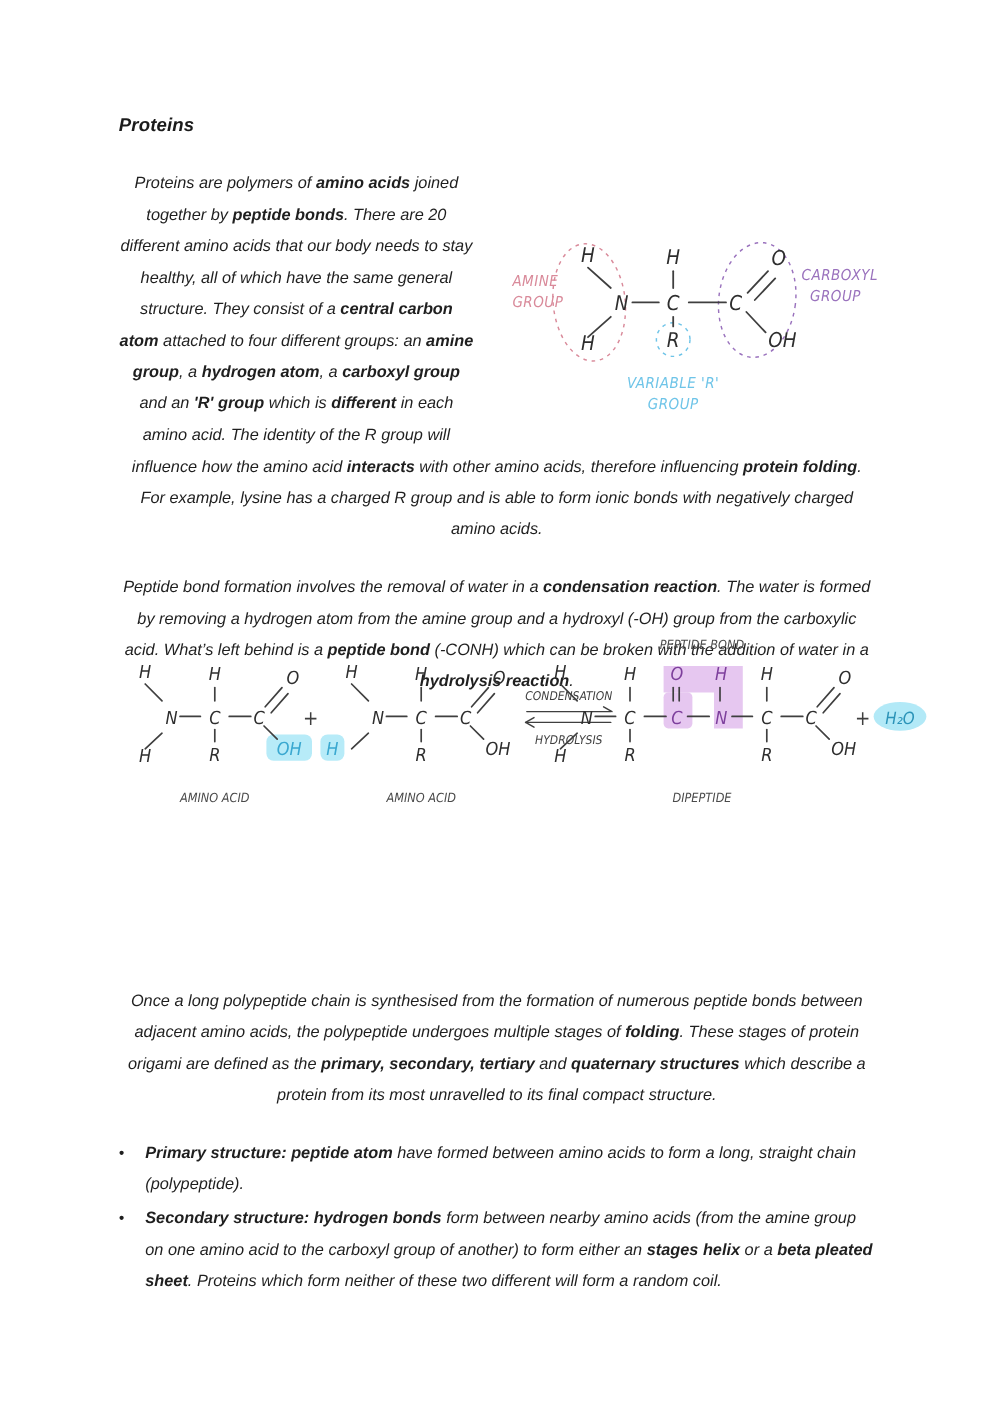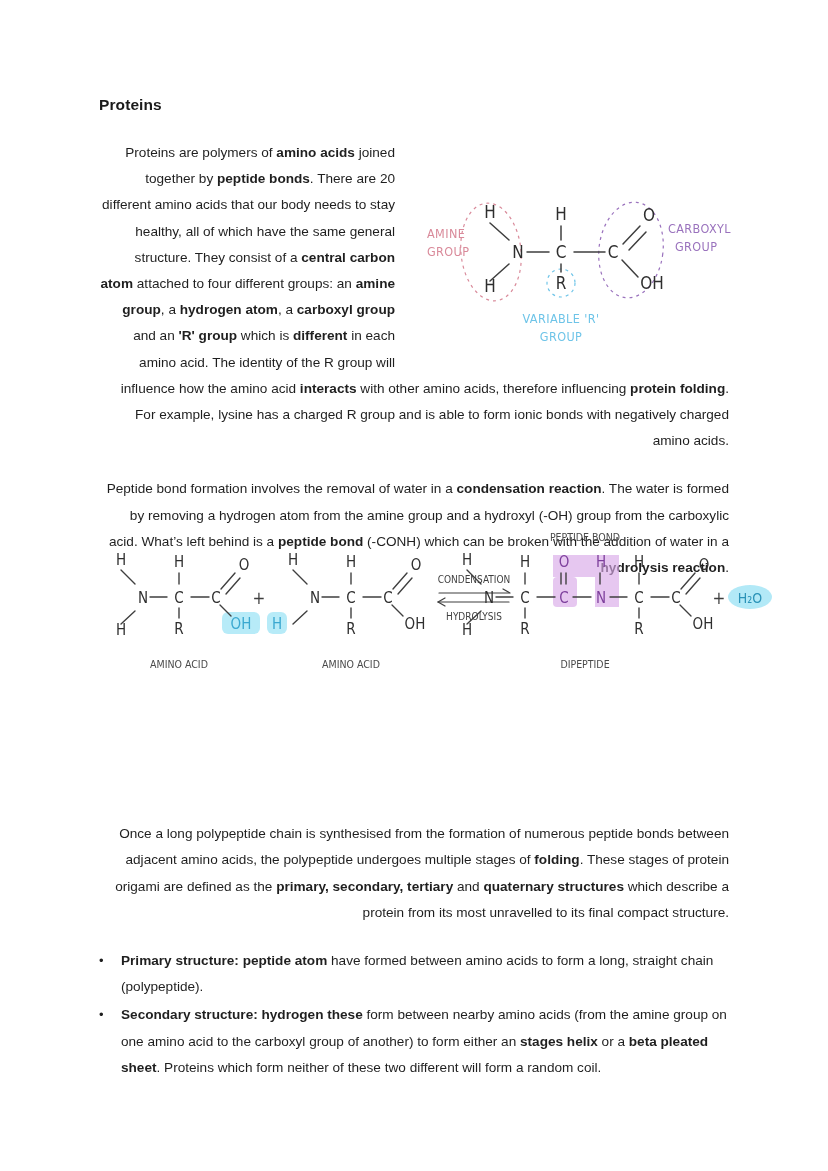--- a/index.html
+++ b/index.html
@@ -11,40 +11,41 @@
     font-family: "Liberation Sans", sans-serif;
     color: #202124;
   }
   .page {
     position: relative;
     width: 828px;
     height: 1171px;
     background: #ffffff;
     overflow: hidden;
     box-sizing: border-box;
+    font-style: italic;
   }
   .content {
     position: absolute;
     left: 99px;
     top: 96px;
     width: 630px;
   }
   h1.doc-title {
     font-size: 15.5px;
     font-weight: bold;
     margin: 0 0 26px 0;
     letter-spacing: 0.1px;
     color: #1b1b1b;
   }
   p.para {
     font-size: 13.6px;
     line-height: 26.2px;
     margin: 0 0 22px 0;
     color: #1f1f1f;
-    text-align: right;
+    text-align: center;
   }
   b, strong { font-weight: bold; }
 
   
   .intro-wrap { position: relative; }
   .aa-figure {
     float: right;
     width: 320px;
     height: 182px;
     margin: 38px 0 6px 14px;
@@ -155,21 +156,21 @@
 
     <p class="para"><span>Once a long polypeptide chain is synthesised from the formation of numerous peptide bonds between adjacent amino acids, the polypeptide undergoes multiple stages of </span><b>folding</b><span>. These stages of protein origami are defined as the </span><b>primary, secondary, tertiary</b><span> and </span><b>quaternary structures</b><span> which describe a protein from its most unravelled to its final compact structure.</span></p>
 
     <ul class="struct-list">
       <li>
         <span class="bullet">•</span>
         <span><b>Primary structure: peptide atom</b><span> have formed between amino acids to form a long, straight chain (polypeptide).</span></span>
       </li>
       <li>
         <span class="bullet">•</span>
-        <span><b>Secondary structure: hydrogen these</b><span> form between nearby amino acids (from the amine group on one amino acid to the carboxyl group of another) to form either an </span><b>stages helix</b><span> or a </span><b>beta pleated sheet</b><span>. Proteins which form neither of these two different will form a random coil.</span></span>
+        <span><b>Secondary structure: hydrogen bonds</b><span> form between nearby amino acids (from the amine group on one amino acid to the carboxyl group of another) to form either an </span><b>stages helix</b><span> or a </span><b>beta pleated sheet</b><span>. Proteins which form neither of these two different will form a random coil.</span></span>
       </li>
     </ul>
 
   </div>
 
   <div class="reaction-figure">
     <svg viewBox="0 0 680 160" width="680" height="160">
 
       <rect x="117" y="84" rx="6" ry="6" width="38" height="22" fill="#9fe4f5" opacity="0.75"></rect>
       <rect x="162" y="84" rx="6" ry="6" width="20" height="22" fill="#9fe4f5" opacity="0.75"></rect>

